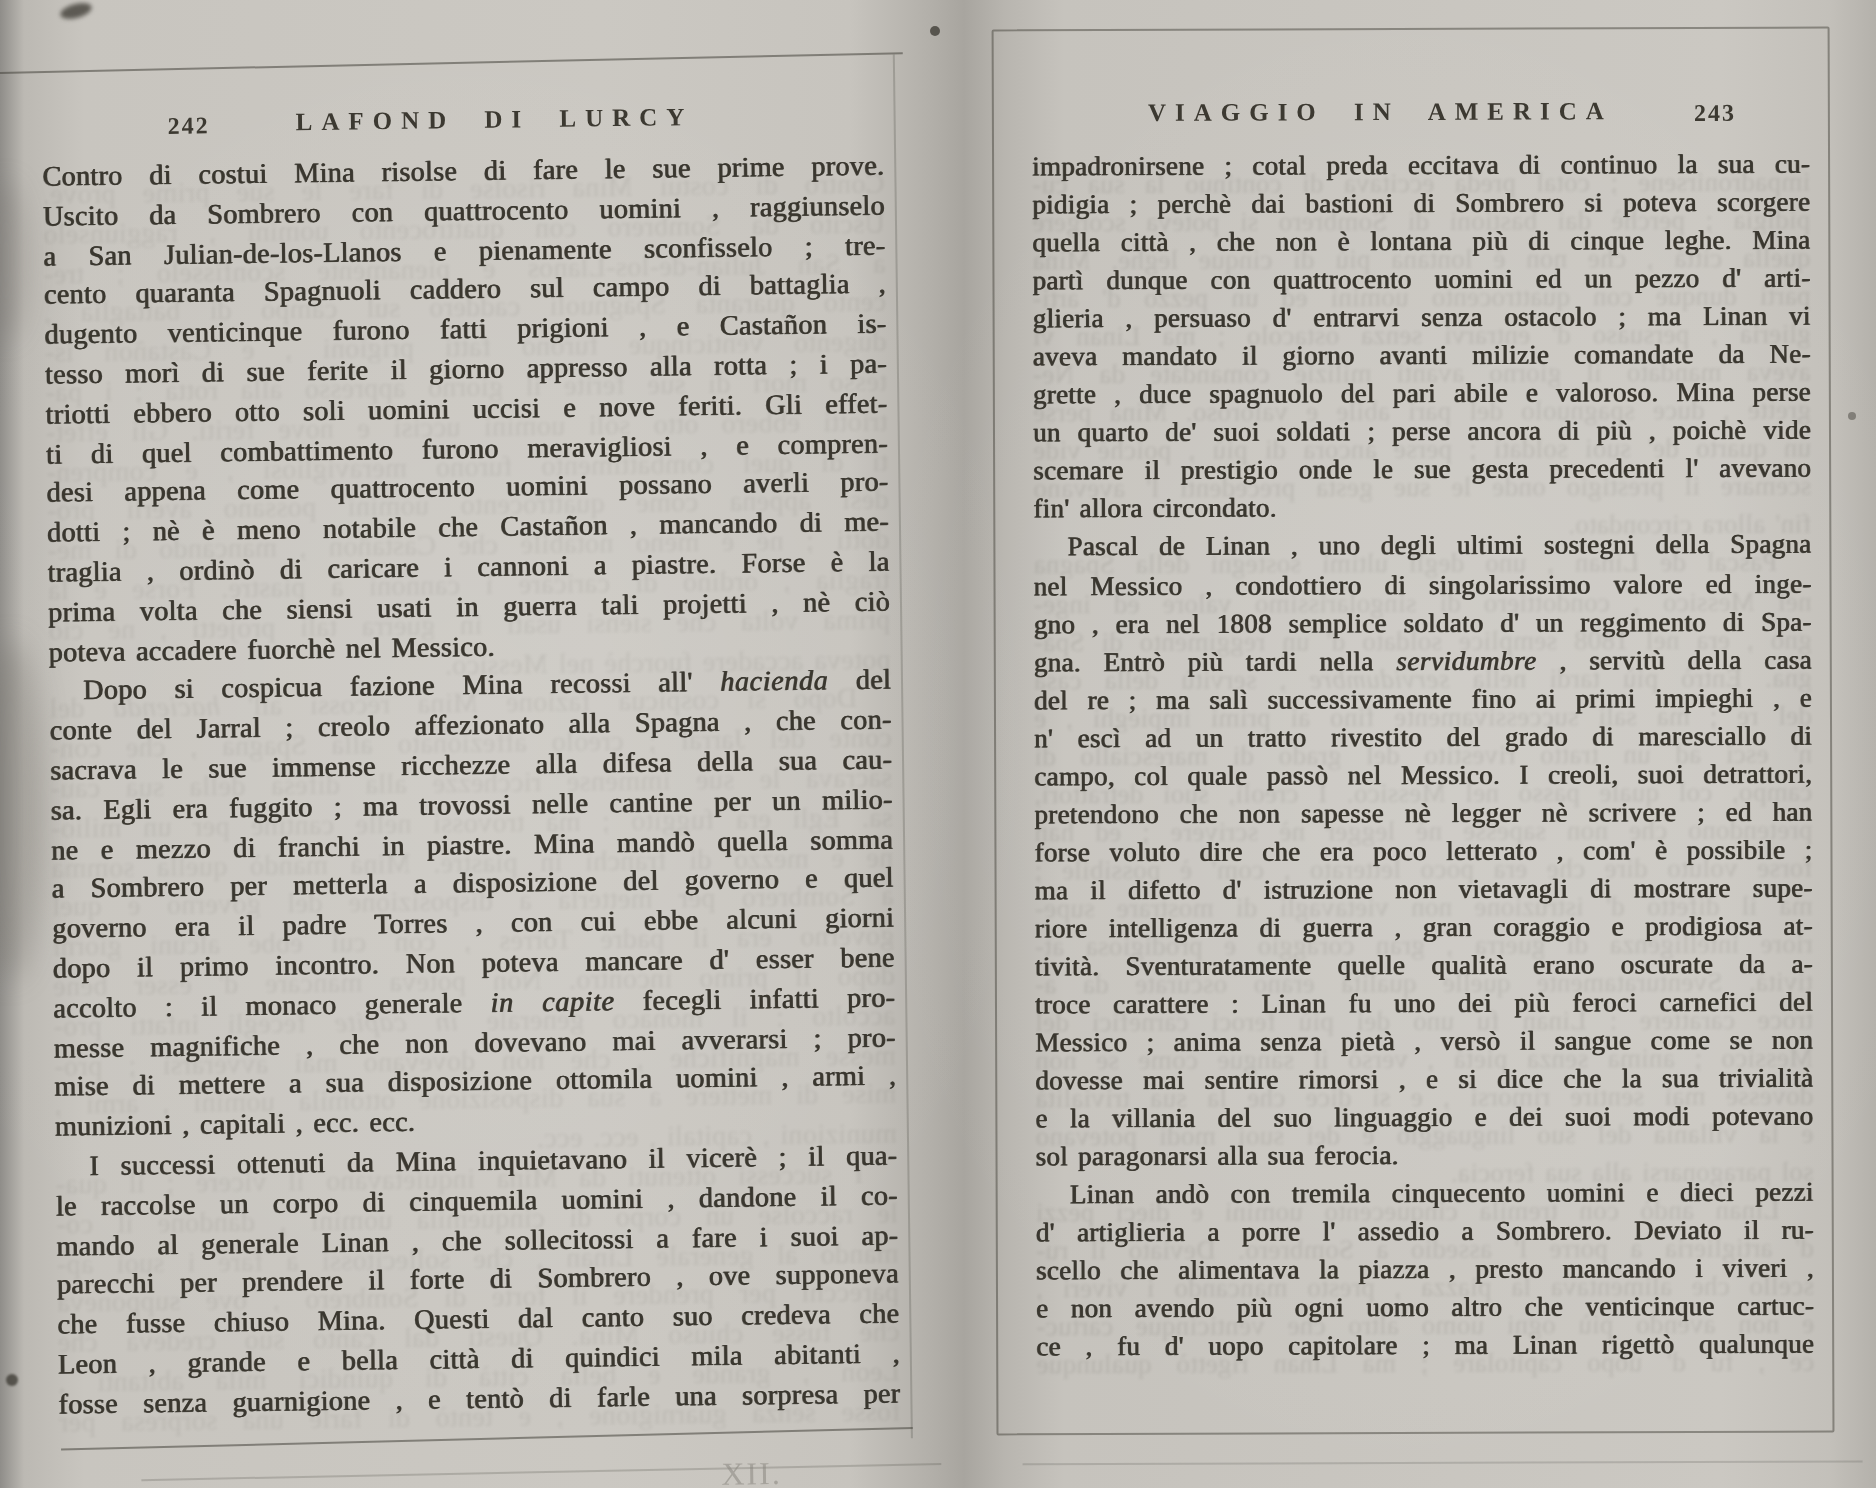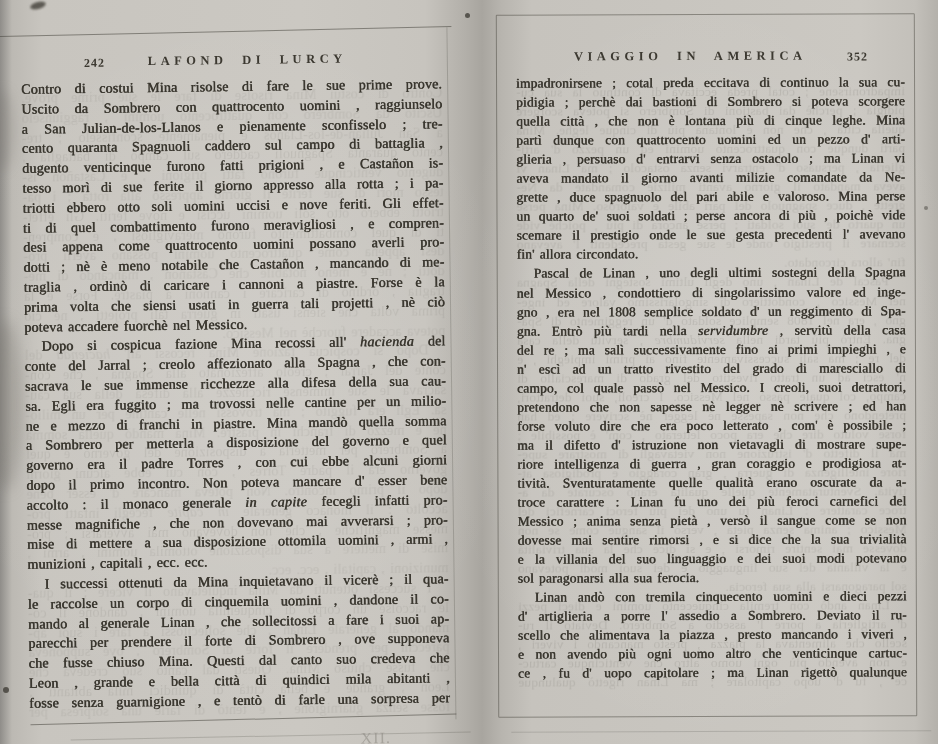--- a/index.html
+++ b/index.html
@@ -133,21 +133,21 @@
     </div>
   </div>
 
   <div class="page page-right">
     <div class="tilt-right">
       <div class="box" style="left:27px;top:14px;width:417px;height:701px;"></div>
       <div class="rule" style="left:40px;top:731px;width:420px;height:1px;opacity:.35;"></div>
 
       <div class="pagehead" style="left:0;top:49px;width:444px;">
         <span class="runhead" style="position:absolute;left:105px;top:0;text-align:center;">VIAGGIO IN AMERICA</span>
-        <span class="pageno" style="position:absolute;left:378px;top:1px;">352</span>
+        <span class="pageno" style="position:absolute;left:378px;top:1px;">243</span>
       </div>
 
       <div class="page-body body-right ghost ghost-right" id="right-ghost" aria-hidden="true">
           <div class="line">impadronirsene ; cotal preda eccitava di continuo la sua cu-</div>
           <div class="line">pidigia ; perchè dai bastioni di Sombrero si poteva scorgere</div>
           <div class="line">quella città , che non è lontana più di cinque leghe. Mina</div>
           <div class="line">partì dunque con quattrocento uomini ed un pezzo d' arti-</div>
           <div class="line">glieria , persuaso d' entrarvi senza ostacolo ; ma Linan vi</div>
           <div class="line">aveva mandato il giorno avanti milizie comandate da Ne-</div>
           <div class="line">grette , duce spagnuolo del pari abile e valoroso. Mina perse</div>

